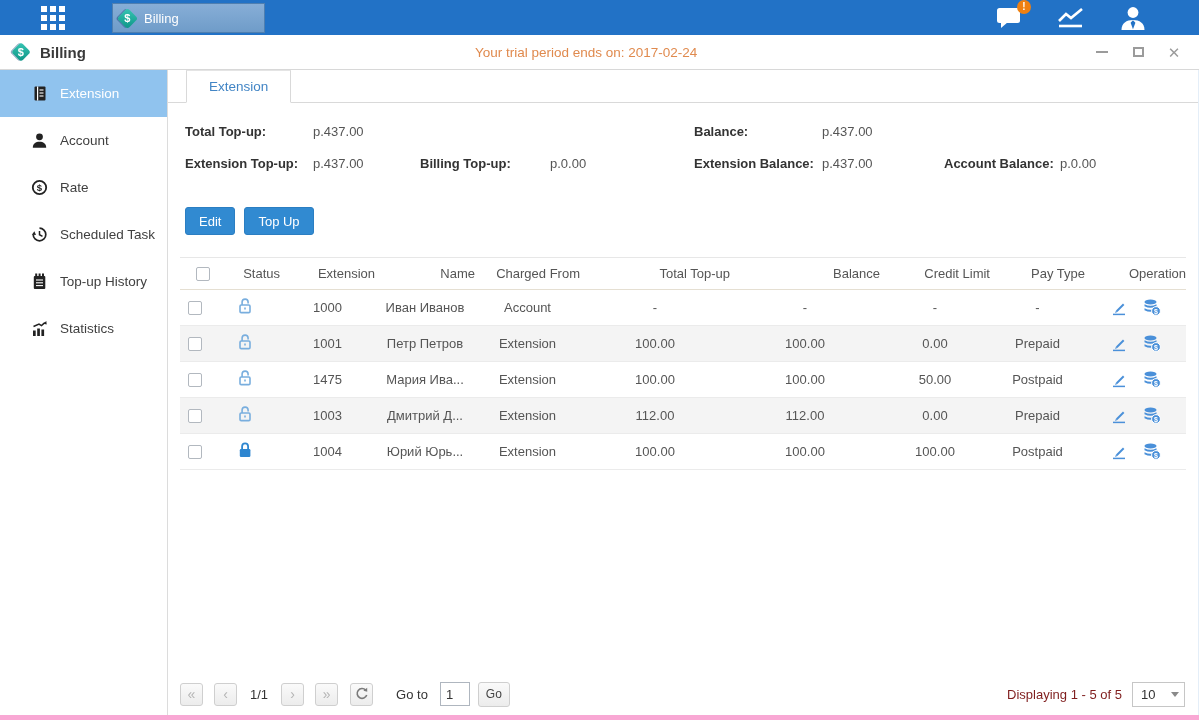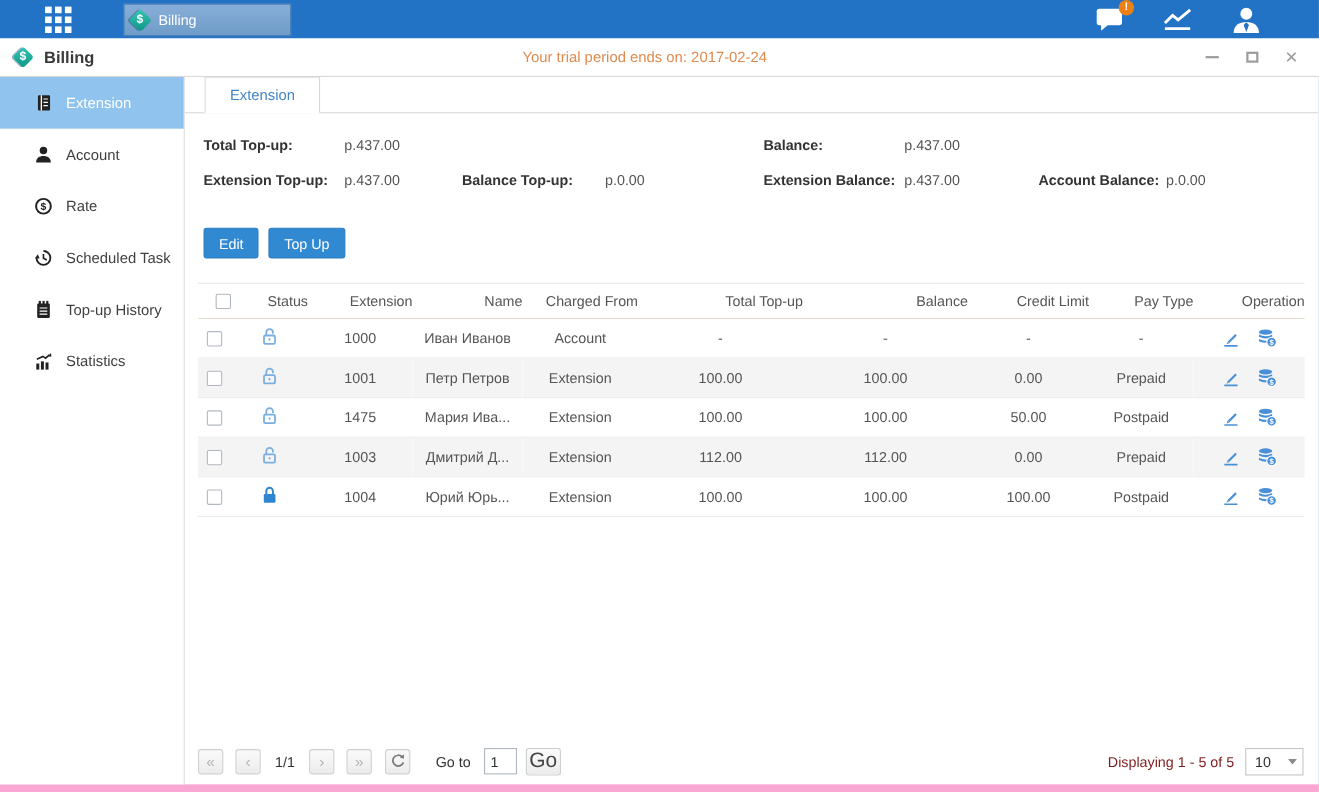--- a/index.html
+++ b/index.html
@@ -28,21 +28,21 @@
   .titlebar .diamond { width:14px; height:14px; margin-left:14px; }
   .win-title { font-size:15px; font-weight:bold; color:#3a3a3a; margin-left:12px; }
   .trial { position:absolute; left:50%; top:50%; transform:translate(-56%,-50%); color:#e08a4e; font-size:13.5px; }
   .win-controls { margin-left:auto; display:flex; align-items:center; gap:22px; margin-right:18px; }
   .wc { cursor:pointer; display:flex; align-items:center; justify-content:center; width:14px; height:14px; }
   .wc-min i { display:block; width:12px; height:2px; background:#9b9b9b; }
   .wc-max i { display:block; width:11px; height:10px; border:2px solid #9b9b9b; }
   .wc-close { color:#9b9b9b; font-size:15px; line-height:1; }
 
   
-  .workspace { flex:1 1 auto; display:flex; min-height:0; border-bottom:7px solid #f9a8d4; }
+  .workspace { flex:1 1 auto; display:flex; min-height:0; border-bottom:5px solid #f9a8d4; }
 
   .sidebar { width:168px; flex:0 0 auto; border-right:1px solid #dcdcdc; background:#fff; }
   .side-item { height:47px; display:flex; align-items:center; gap:12px; padding-left:30px; cursor:pointer; color:#404040; font-size:13.5px; }
   .side-item.active { background:#90c3ee; color:#fff; }
   .side-item .sicon { width:18px; display:flex; justify-content:center; flex:0 0 auto; }
 
   .main { flex:1 1 auto; display:flex; flex-direction:column; min-width:0; border-right:1px solid #e4eef8; }
   .tabstrip { height:33px; display:flex; border-bottom:1px solid #d9d9d9; flex:0 0 auto; }
   .tab { margin-left:18px; padding:0 22px; display:flex; align-items:center; font-size:13.5px; color:#4285c5; cursor:pointer;
     background:#fff; border:1px solid #d9d9d9; border-bottom:1px solid #fff; margin-bottom:-1px; border-top-color:#e4e4e4; }
@@ -80,21 +80,21 @@
 
   
   .pager { margin-top:auto; height:30px; display:flex; align-items:center; flex:0 0 auto; }
   .pg-btn { width:23px; height:23px; border:1px solid #cfcfcf; border-radius:3px; background:linear-gradient(#fafafa,#ececec);
     display:flex; align-items:center; justify-content:center; color:#b5b5b5; font-size:14px; cursor:pointer; margin-right:11px; }
   .pg-btn.sep { margin-right:12px; }
   .pg-text { color:#333; margin:0 13px 0 2px; }
   .goto-label { color:#333; margin:0 12px; }
   .goto-input { width:30px; height:24px; border:1px solid #afb6bf; text-align:left; padding-left:5px; font-family:inherit; font-size:13px; color:#333; }
   .go-btn { width:32px; height:25px; border:1px solid #cfcfcf; border-radius:3px; background:linear-gradient(#fafafa,#ececec);
-    color:#444; font-size:19px; cursor:pointer; margin-left:8px; font-family:inherit; }
+    color:#444; font-size:12px; cursor:pointer; margin-left:8px; font-family:inherit; }
   .pager-right { margin-left:auto; display:flex; align-items:center; }
   .displaying { color:#7f1d1d; margin-right:10px; }
   .pagesize { width:53px; height:25px; border:1px solid #c6c6c6; display:flex; align-items:center; cursor:pointer; background:#fff; }
   .pagesize .val { padding-left:8px; color:#333; flex:1; }
   .pagesize .caret-zone { width:18px; height:100%; display:flex; align-items:center; justify-content:center; }
   .caret { width:0; height:0; border-left:4px solid transparent; border-right:4px solid transparent; border-top:5px solid #8a8a8a; }
 </style>
 </head>
 <body>
 
@@ -245,21 +245,21 @@
             </div>
             <div class="half-r">
               <span class="sum-label w128">Balance:</span>
               <span class="sum-val">p.437.00</span>
             </div>
           </div>
           <div class="sum-row">
             <div class="half-l">
               <span class="sum-label w128">Extension Top-up:</span>
               <span class="sum-val w107">p.437.00</span>
-              <span class="sum-label w130">Balance Top-up:</span>
+              <span class="sum-label w130">Billing Top-up:</span>
               <span class="sum-val">p.0.00</span>
             </div>
             <div class="half-r">
               <span class="sum-label w128">Extension Balance:</span>
               <span class="sum-val w122">p.437.00</span>
               <span class="sum-label w116">Account Balance:</span>
               <span class="sum-val">p.0.00</span>
             </div>
           </div>
         </div>

